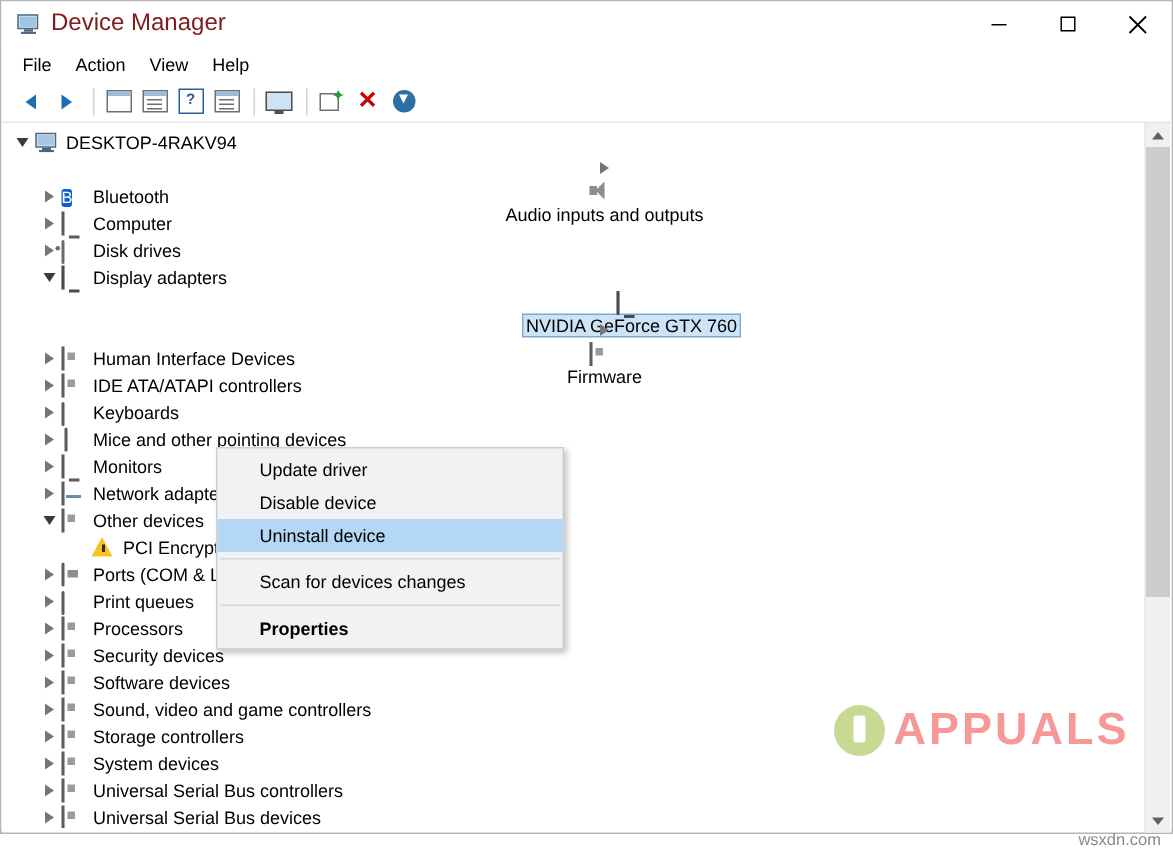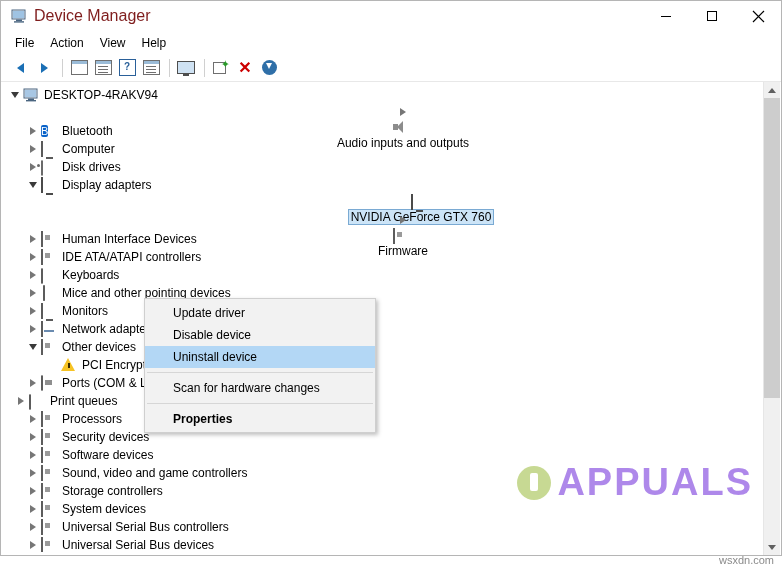--- a/index.html
+++ b/index.html
@@ -464,23 +464,23 @@
   }
   .wm-logo::after {
     content: "";
     position: absolute;
     left: 13px; top: 7px;
     width: 8px; height: 18px;
     background: #ffffff;
     border-radius: 2px;
   }
   .wm-text {
-    font-size: 38px;
+    font-size: 30px;
     letter-spacing: 2px;
-    color: #6d28d9;
+    color: #ef4444;
     font-weight: bold;
   }
   .wm-bottom {
     position: absolute;
     right: 8px;
     bottom: 2px;
     font-size: 11px;
     color: #8a8a8a;
   }
 </style>
@@ -702,21 +702,21 @@
     </div>
 
     <div class="node" style="padding-left:24px;">
       <span class="expander">
           <span class="chev"></span>
         </span>
       <span class="node-icon"><span class="ic-port"></span></span>
       <span class="node-label">Ports (COM &amp; LPT)</span>
     </div>
 
-    <div class="node" style="padding-left:12px;">
+    <div class="node" style="padding-left:24px;">
       <span class="expander">
           <span class="chev"></span>
         </span>
       <span class="node-icon"><span class="ic-key"></span></span>
       <span class="node-label">Print queues</span>
     </div>
 
     <div class="node" style="padding-left:24px;">
       <span class="expander">
           <span class="chev"></span>
@@ -779,21 +779,21 @@
         </span>
       <span class="node-icon"><span class="ic-chip"></span></span>
       <span class="node-label">Universal Serial Bus devices</span>
     </div>
 
     <div class="ctx-menu">
       <div class="ctx-item">Update driver</div>
       <div class="ctx-item">Disable device</div>
       <div class="ctx-item highlighted">Uninstall device</div>
       <div class="ctx-sep"></div>
-      <div class="ctx-item">Scan for hardware changes</div>
+      <div class="ctx-item">Scan for devices changes</div>
       <div class="ctx-sep"></div>
       <div class="ctx-item bold">Properties</div>
     </div>
 
     <div class="watermark">
       <span class="wm-logo"></span>
       <span class="wm-text">APPUALS</span>
     </div>
   </div>
 

